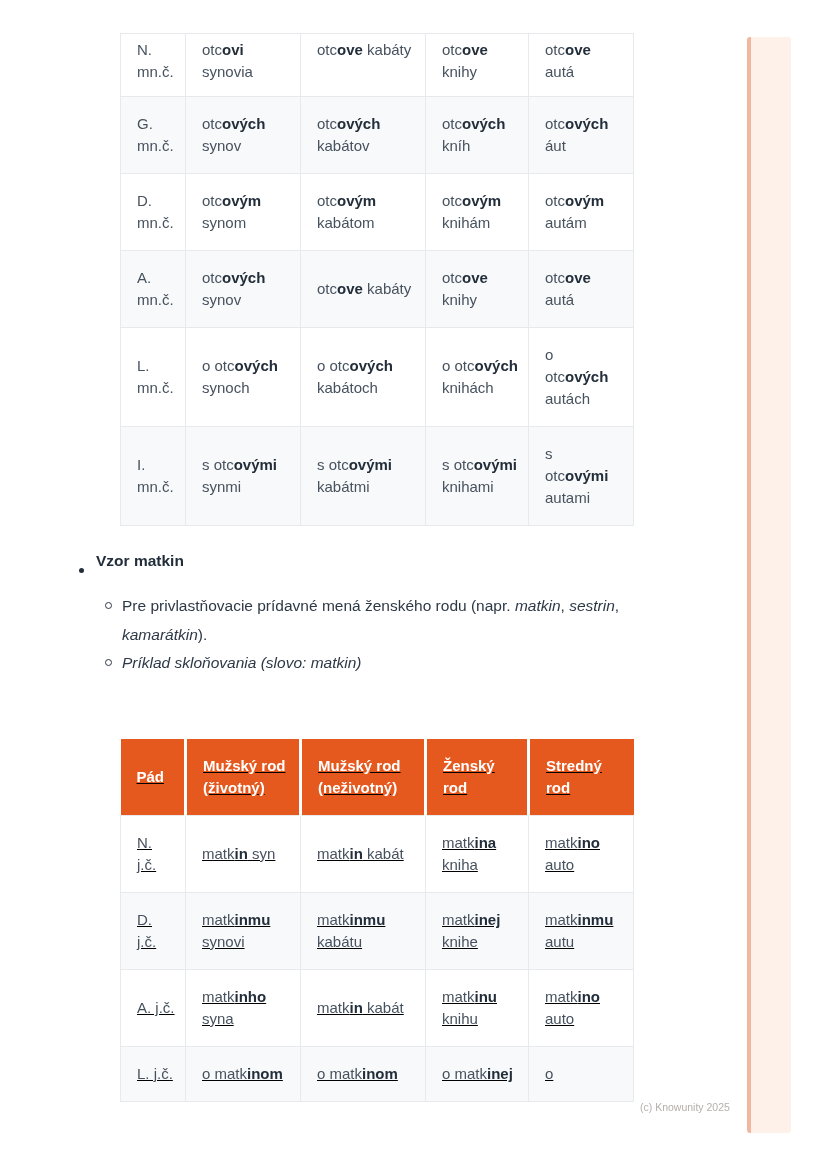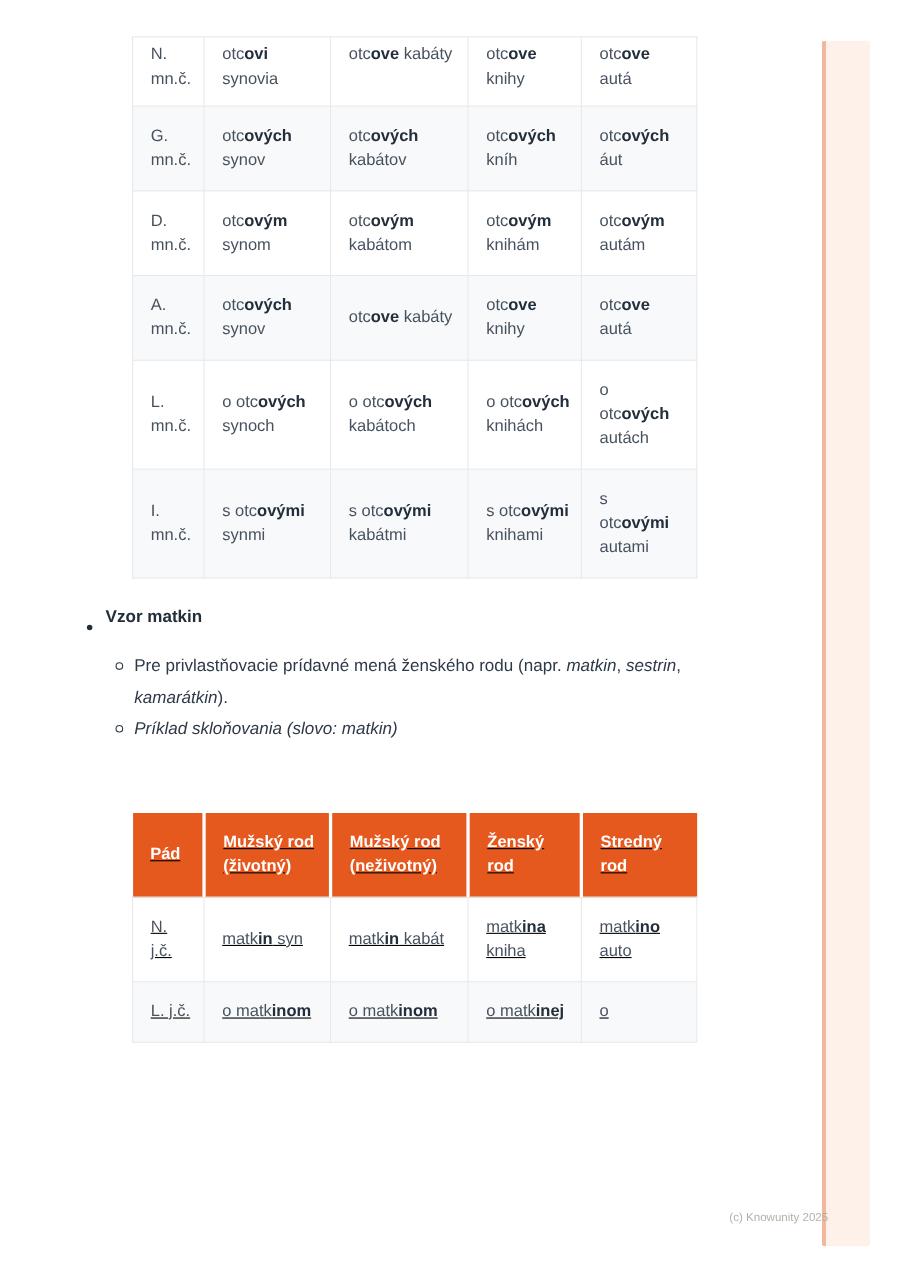--- a/index.html
+++ b/index.html
@@ -87,21 +87,21 @@
     width: 7px; height: 7px; border-radius: 50%;
     border: 1.5px solid #2e3947;
     margin: 11px 10px 0 0;
   }
   .btxt em { font-style: italic; }
 
   
   .footer {
     position: absolute;
     top: 1101px; left: 640px; width: 136px;
-    text-align: center;
+    text-align: left;
     font-size: 10.5px;
     color: var(--footer-gray, #b5afa9);
     z-index: 5;
   }
 </style>
 </head>
 <body>
 
 <div class="sheet">
 
@@ -198,20 +198,34 @@
         </thead>
       <tbody>
           <tr>
             <td>N.<br>j.č.</td>
             <td>matk<strong>in</strong> syn</td>
             <td>matk<strong>in</strong> kabát</td>
             <td>matk<strong>ina</strong><br>kniha</td>
             <td>matk<strong>ino</strong><br>auto</td>
           </tr>
           <tr>
+            <td>D. j.č.</td>
+            <td>matk<strong>inmu</strong><br>synovi</td>
+            <td>matk<strong>inmu</strong><br>kabátu</td>
+            <td>matk<strong>inej</strong><br>knihe</td>
+            <td>matk<strong>inmu</strong><br>autu</td>
+          </tr>
+          <tr>
+            <td>A. j.č.</td>
+            <td>matk<strong>inho</strong><br>syna</td>
+            <td>matk<strong>in</strong> kabát</td>
+            <td>matk<strong>inu</strong><br>knihu</td>
+            <td>matk<strong>ino</strong><br>auto</td>
+          </tr>
+          <tr>
             <td>L. j.č.</td>
             <td>o matk<strong>inom</strong></td>
             <td>o matk<strong>inom</strong></td>
             <td>o matk<strong>inej</strong></td>
             <td>o</td>
           </tr>
         </tbody>
     </table>
   </div>
 

